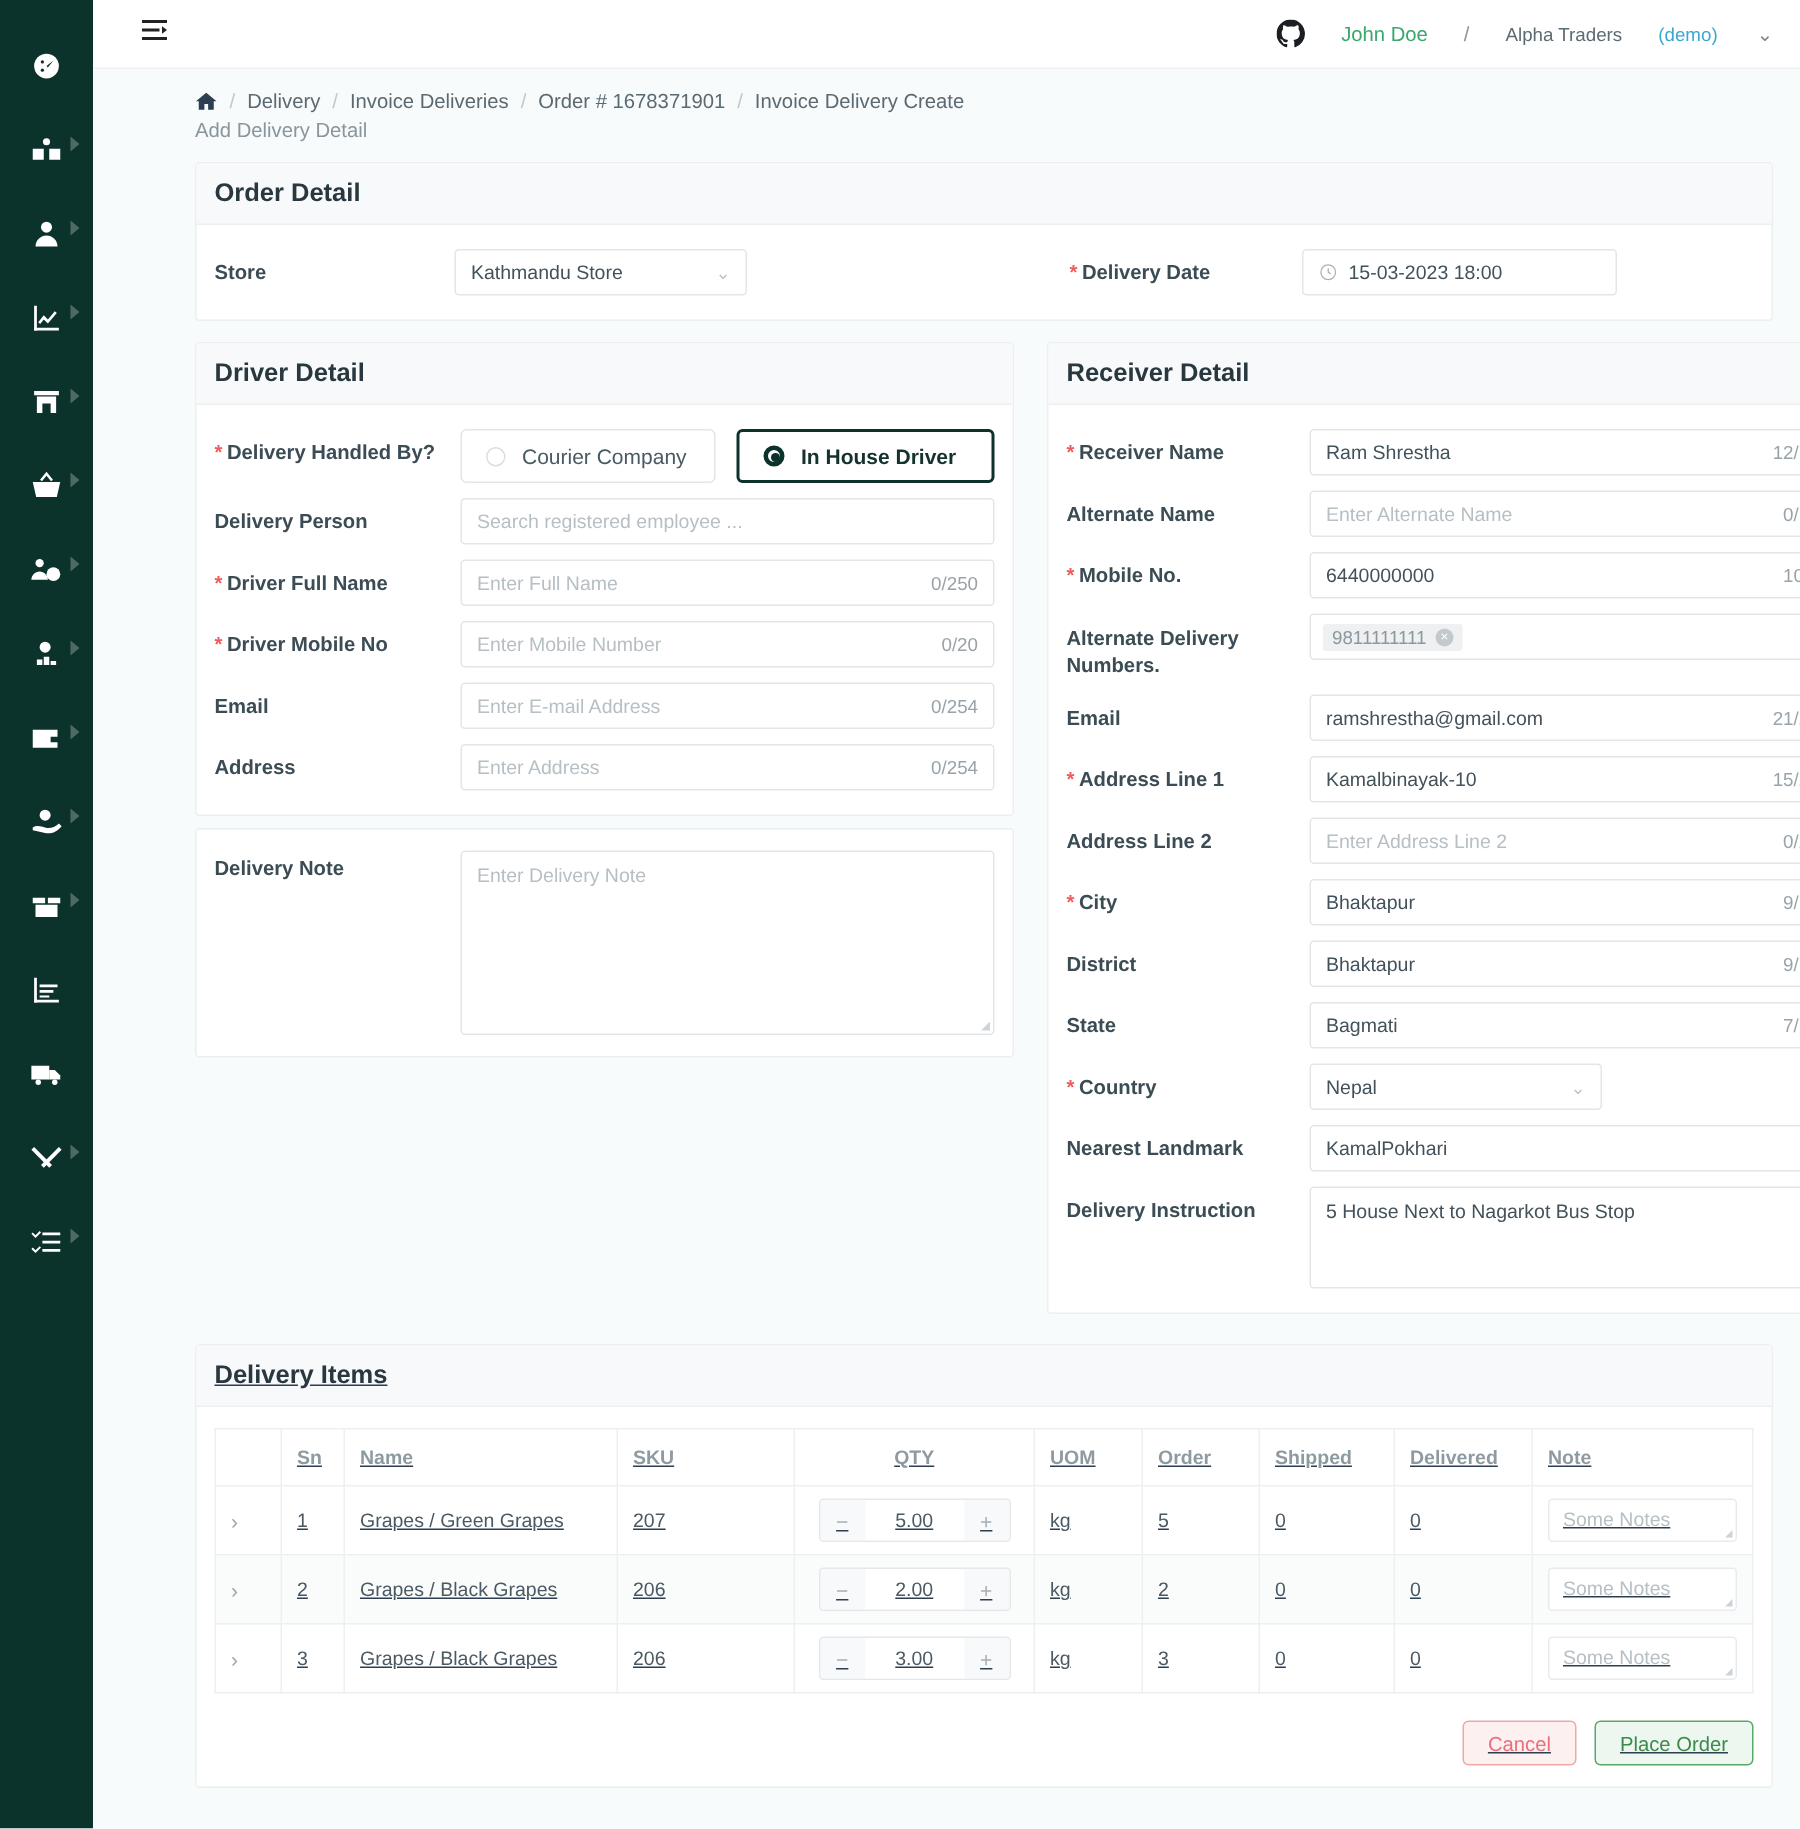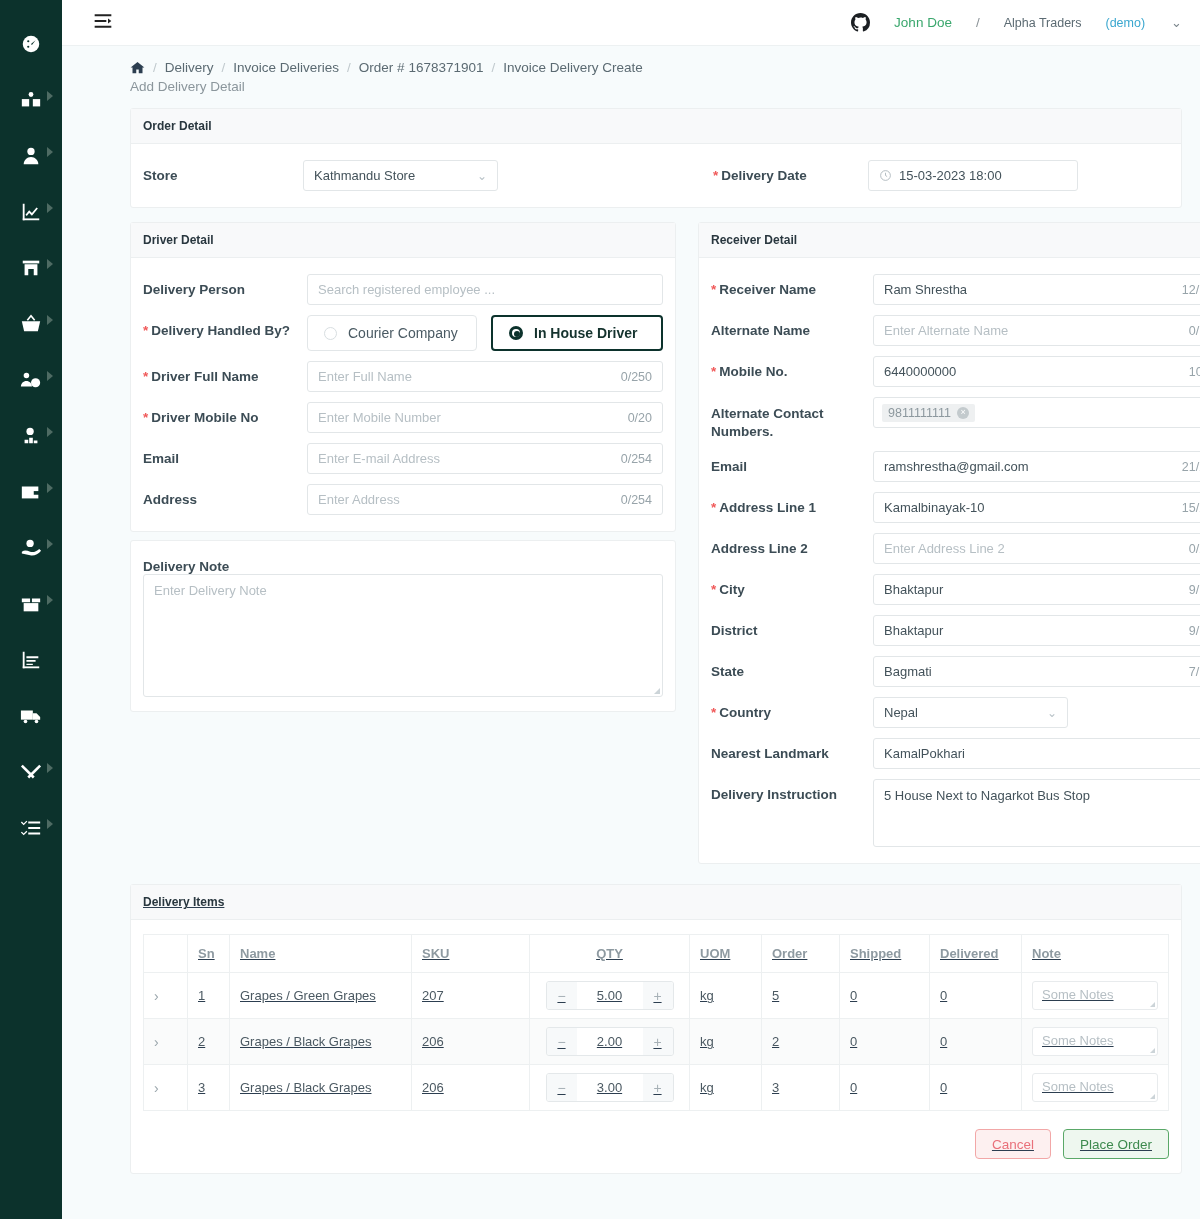--- a/index.html
+++ b/index.html
@@ -65,21 +65,21 @@
 
   .page-title { font-size:22px; font-weight:bold; color:#22313a; margin:8px 0 0 0; letter-spacing:-0.1px;}
   .page-sub { font-size:13.5px; color:#8b969c; margin:4px 0 14px 0; }
 
   
   .card { background:#ffffff; border:1px solid #eceff0; border-radius:3px; }
   .card-head {
     background:#f8f9fa;
     border-bottom:1px solid #eceff0;
     padding:10px 12px;
-    font-size:12px; font-weight:bold; color:#29373f;
+    font-size:17px; font-weight:bold; color:#29373f;
   }
   .card-body { padding:16px 12px 16px 12px; }
 
   
   .frow { display:flex; align-items:flex-start; margin-bottom:10px; }
   .flabel { font-size:13.5px; color:#3c4c55; font-weight:bold; padding-top:8px; }
   .req { color:#f05a5a; margin-right:3px; }
 
   .inp {
     position:relative;
@@ -132,21 +132,21 @@
     flex:1 1 0;
   }
   .pill.sel { border:2px solid #0c322c; color:#15332e; font-weight:bold; }
   .radio-o { width:13px;height:13px;border-radius:50%; border:1px solid #d8dee1; background:#fff;}
   .radio-s { width:14px;height:14px;border-radius:50%; border:3px solid #0c322c; background:#fff; position:relative;}
   .radio-s:after{content:"";position:absolute;left:2px;top:2px;width:6px;height:6px;border-radius:50%;background:#0c322c;}
 
   
   .note-card { margin-top:8px; }
   .note-card .card-body { padding:14px 12px; }
-  .note-row { display:flex;flex-direction:column; }
+  .note-row { display:flex; }
   .note-row .flabel { width:164px; padding-top:4px;}
   .note-ta { flex:1 1 auto; height:123px; }
 
   
   .tagbox {
     border:1px solid #e2e6e8; border-radius:3px; background:#fff;
     min-height:31px; display:flex; align-items:center; padding:0 8px;
   }
   .tag {
     background:#eef0f1; border-radius:2px; display:flex; align-items:center; gap:6px;
@@ -388,43 +388,43 @@
       </div>
 
       <div class="cols">
 
         <div class="col">
           <div class="card driver">
             <div class="card-head">Driver Detail</div>
             <div class="card-body">
 
               <div class="frow">
-                <div class="flabel">Delivery Person</div>
-                <div class="ctl inp">
-                  <span class="ph">Search registered employee ...</span>
-                </div>
-              </div>
-
-              <div class="frow">
                 <div class="flabel">
                   <span class="req">*</span><span>Delivery Handled By?</span>
                 </div>
                 <div class="ctl radios">
                   <div class="pill">
                     <span class="radio-o"></span>
                     <span>Courier Company</span>
                   </div>
                   <div class="pill sel">
                     <span class="radio-s"></span>
                     <span>In House Driver</span>
                   </div>
                 </div>
               </div>
 
               <div class="frow">
+                <div class="flabel">Delivery Person</div>
+                <div class="ctl inp">
+                  <span class="ph">Search registered employee ...</span>
+                </div>
+              </div>
+
+              <div class="frow">
                 <div class="flabel">
                   <span class="req">*</span><span>Driver Full Name</span>
                 </div>
                 <div class="ctl inp">
                   <span class="ph">Enter Full Name</span>
                   <span class="count">0/250</span>
                 </div>
               </div>
 
               <div class="frow">
@@ -495,21 +495,21 @@
                 <div class="flabel">
                   <span class="req">*</span><span>Mobile No.</span>
                 </div>
                 <div class="ctl inp">
                   <span class="val">6440000000</span>
                   <span class="count">10/20</span>
                 </div>
               </div>
 
               <div class="frow">
-                <div class="flabel" style="width:162px;line-height:1.35">Alternate Contact Numbers.</div>
+                <div class="flabel" style="width:162px;line-height:1.35">Alternate Delivery Numbers.</div>
                 <div class="ctl tagbox">
                   <span class="tag">
                     <span>9811111111</span>
                     <span class="x">×</span>
                   </span>
 
                 </div>
               </div>
 
               <div class="frow">

